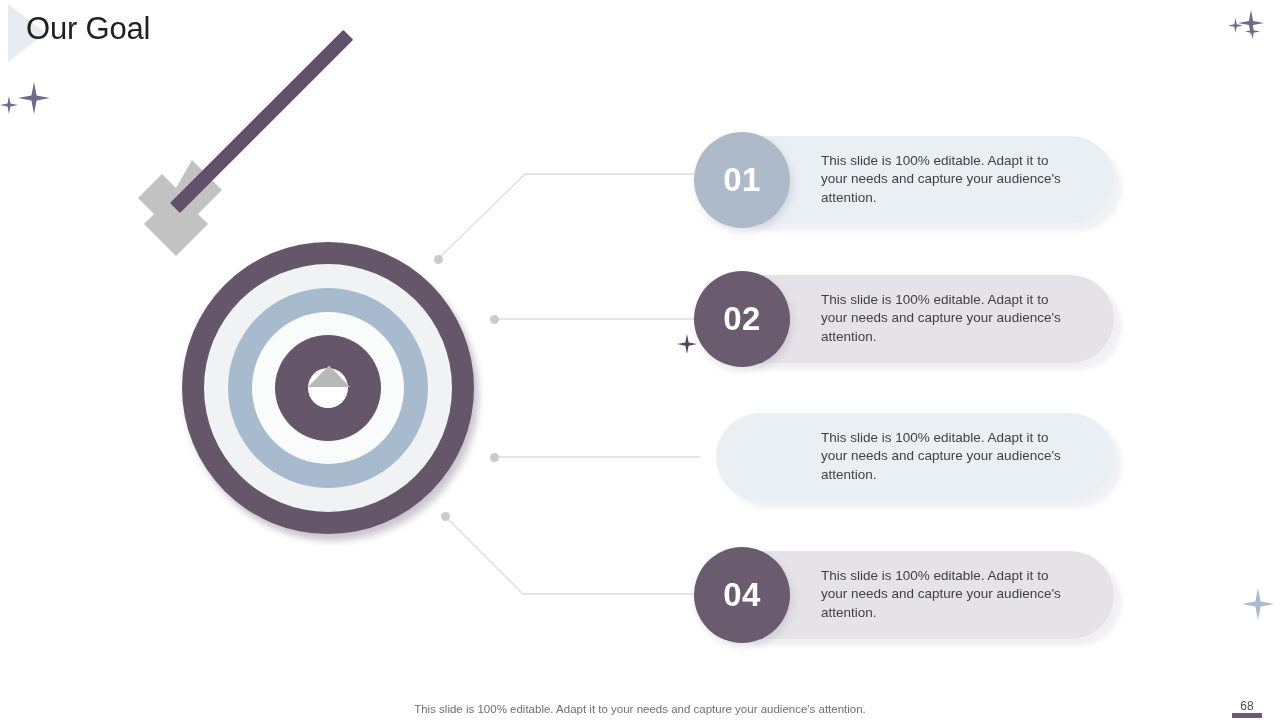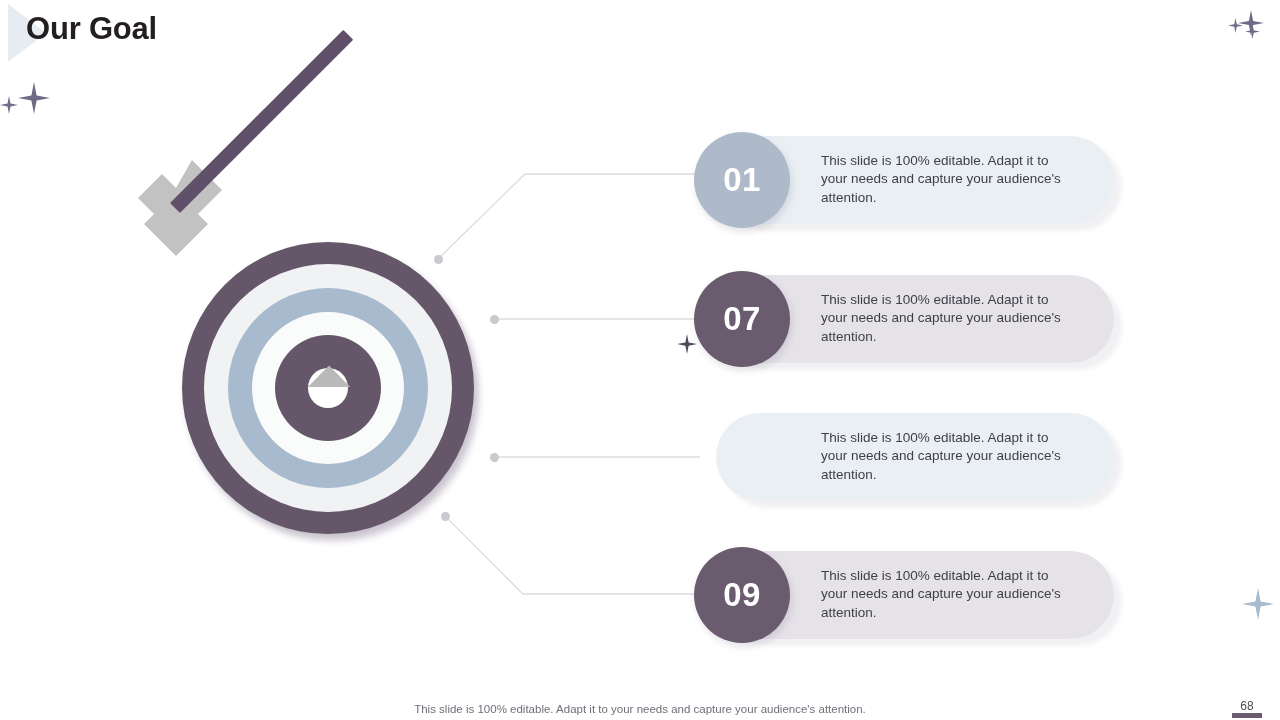--- a/index.html
+++ b/index.html
@@ -32,21 +32,21 @@
     height: 0;
     border-top: 29px solid transparent;
     border-bottom: 29px solid transparent;
     border-left: 38px solid #e7ecf2;
   }
   .page-title {
     position: absolute;
     left: 26px;
     top: 11px;
     font-size: 31px;
-    font-weight: bold;
+    font-weight: normal;
     letter-spacing: -0.2px;
     color: #231f20;
     white-space: nowrap;
   }
 
   
   .target-wrap {
     position: absolute;
     left: 130px;
     top: 150px;
@@ -287,34 +287,34 @@
 <div class="card tone-blue" style="left:694px; top:136px;">
   <div class="card-shadow"></div>
   <div class="card-body"></div>
   <div class="card-num">01</div>
   <div class="card-text">This slide is 100% editable. Adapt it to your needs and capture your audience's attention.</div>
 </div>
 
 <div class="card tone-purple" style="left:694px; top:275px;">
   <div class="card-shadow"></div>
   <div class="card-body"></div>
-  <div class="card-num">07</div>
+  <div class="card-num">02</div>
   <div class="card-text">This slide is 100% editable. Adapt it to your needs and capture your audience's attention.</div>
 </div>
 
 <div class="card tone-blue" style="left:694px; top:413px;">
   <div class="card-shadow"></div>
   <div class="card-body"></div>
   <div class="card-text">This slide is 100% editable. Adapt it to your needs and capture your audience's attention.</div>
 </div>
 
 <div class="card tone-purple" style="left:694px; top:551px;">
   <div class="card-shadow"></div>
   <div class="card-body"></div>
-  <div class="card-num">09</div>
+  <div class="card-num">04</div>
   <div class="card-text">This slide is 100% editable. Adapt it to your needs and capture your audience's attention.</div>
 </div>
 
 <svg class="spark" style="left:18px; top:82px; width:32px; height:32px;" viewBox="0 0 32 32">
   <path d="M16 0 L18.6 13.4 L32 16 L18.6 18.6 L16 32 L13.4 18.6 L0 16 L13.4 13.4 Z" fill="#6f6a85"></path>
 </svg>
 <svg class="spark" style="left:0px; top:96px; width:18px; height:18px;" viewBox="0 0 32 32">
   <path d="M16 0 L18.6 13.4 L32 16 L18.6 18.6 L16 32 L13.4 18.6 L0 16 L13.4 13.4 Z" fill="#6f6a85"></path>
 </svg>
 

